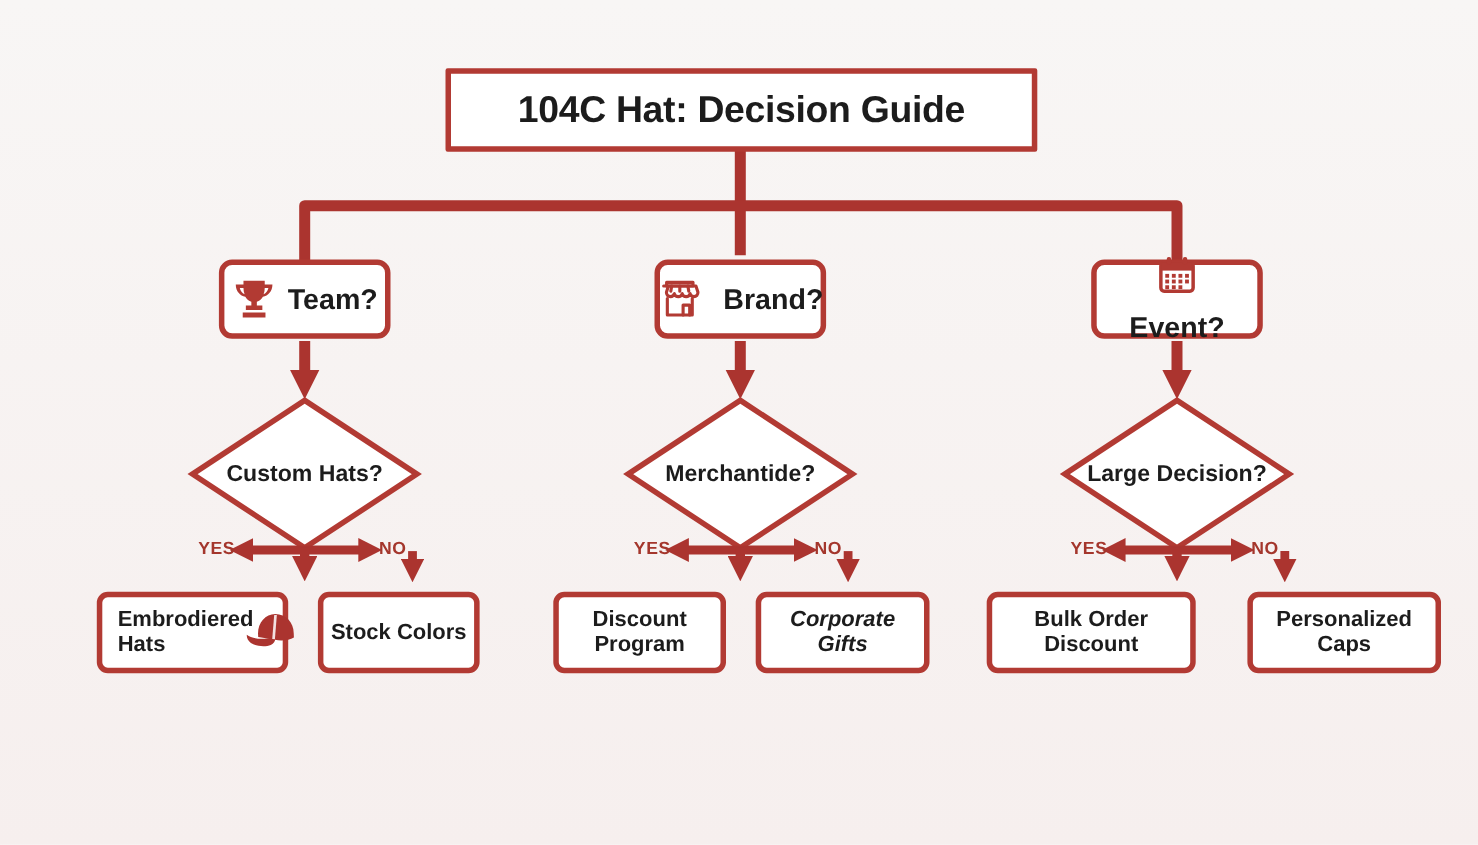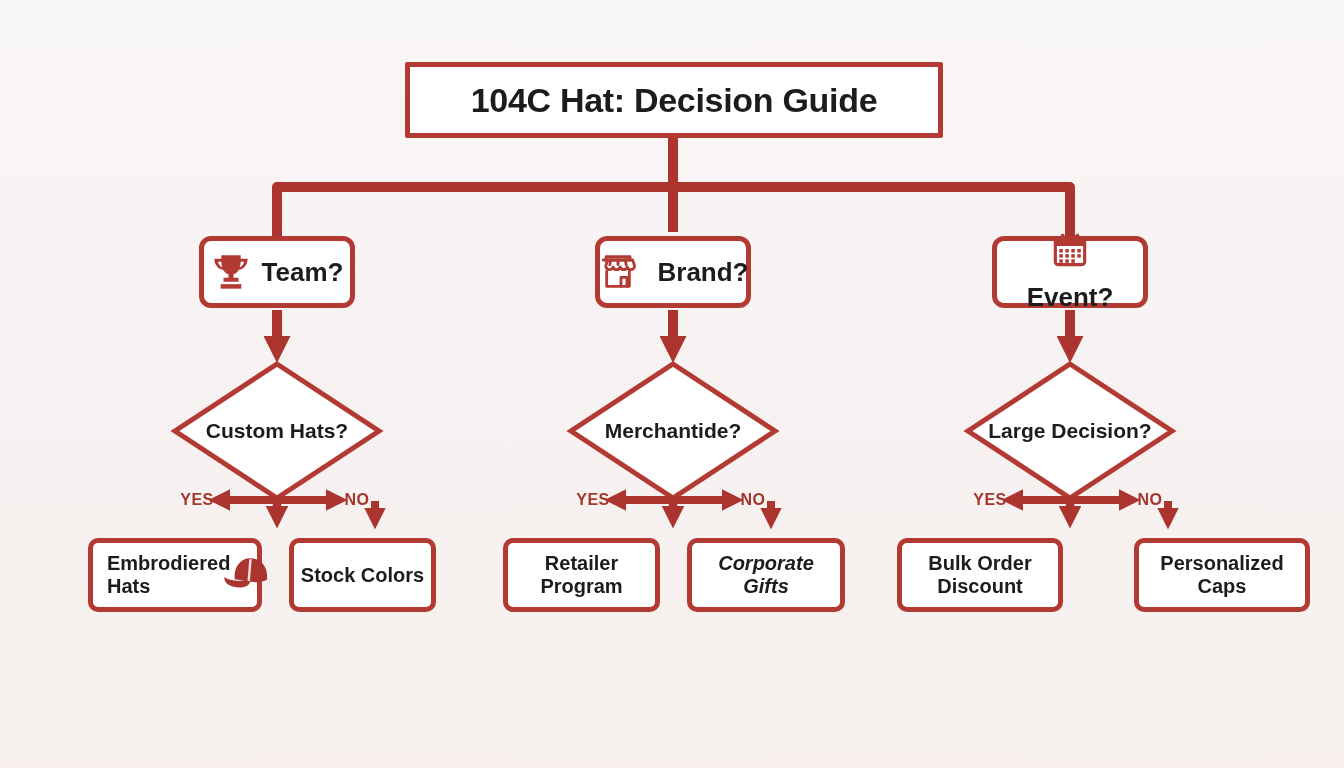--- a/index.html
+++ b/index.html
@@ -146,25 +146,25 @@
           <path d="M18 2.6c6 0 10.4 4.8 10.4 10.8l.1 2.4c-2.6 1.7-7.4 2-10.6 1.3l-9.5-1.5-.1-2C8.3 7.4 12.5 2.6 18 2.6z"></path>
           <path d="M2 14.2c2.4 1.9 7 2.8 11.2 2.2l4.7-.7c.4 1.7-.4 3.4-2.4 4.3-3 1.4-8.3.9-11.2-1.1C2.6 17.6 1.8 15.8 2 14.2z"></path>
           <path d="M17.4 3.2l-1.1 13.4 1.5.2L18.9 3.2z" fill="#ffffff" opacity="0.85"></path>
         </svg>
     </span>
   </div>
   <div class="node result" style="left:289px;width:147px;">
     <span class="pad">Stock Colors</span>
   </div>
   <div class="node result" style="left:503px;width:157px;">
-    <span class="pad narrow">Retailer Program</span>
+    <span class="pad narrow">Discount Program</span>
   </div>
   <div class="node result" style="left:687px;width:158px;font-style:italic;">
     <span class="pad">Corporate Gifts</span>
   </div>
-  <div class="node result" style="left:897px;width:166px;">
+  <div class="node result" style="left:897px;width:190px;">
     <span class="pad narrow">Bulk Order Discount</span>
   </div>
   <div class="node result" style="left:1087px;width:176px;margin-left:47px;">
     <span class="pad">Personalized Caps</span>
   </div>
 
 </div>
 
 </body></html>

